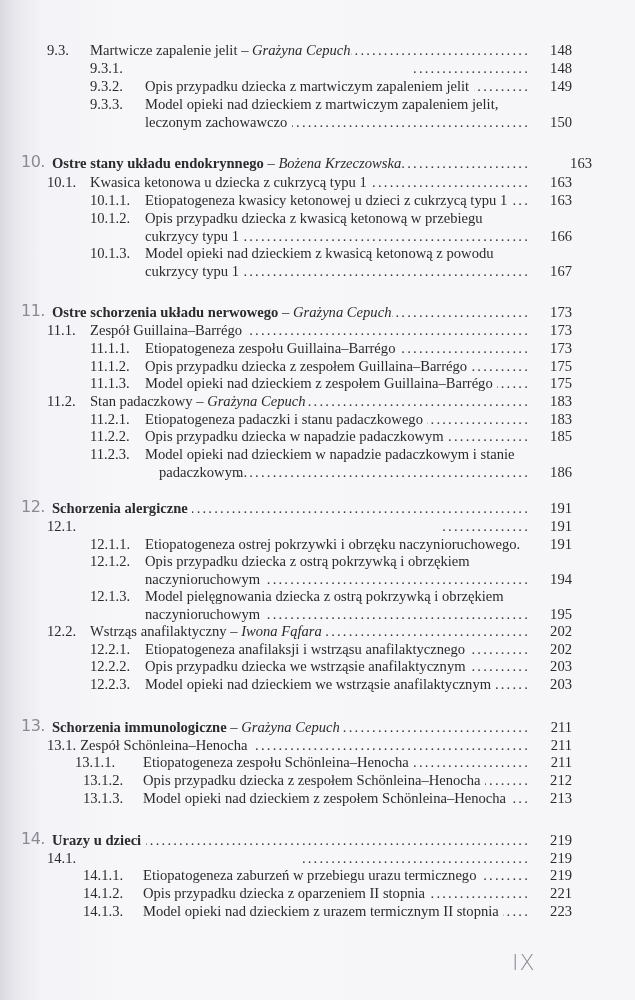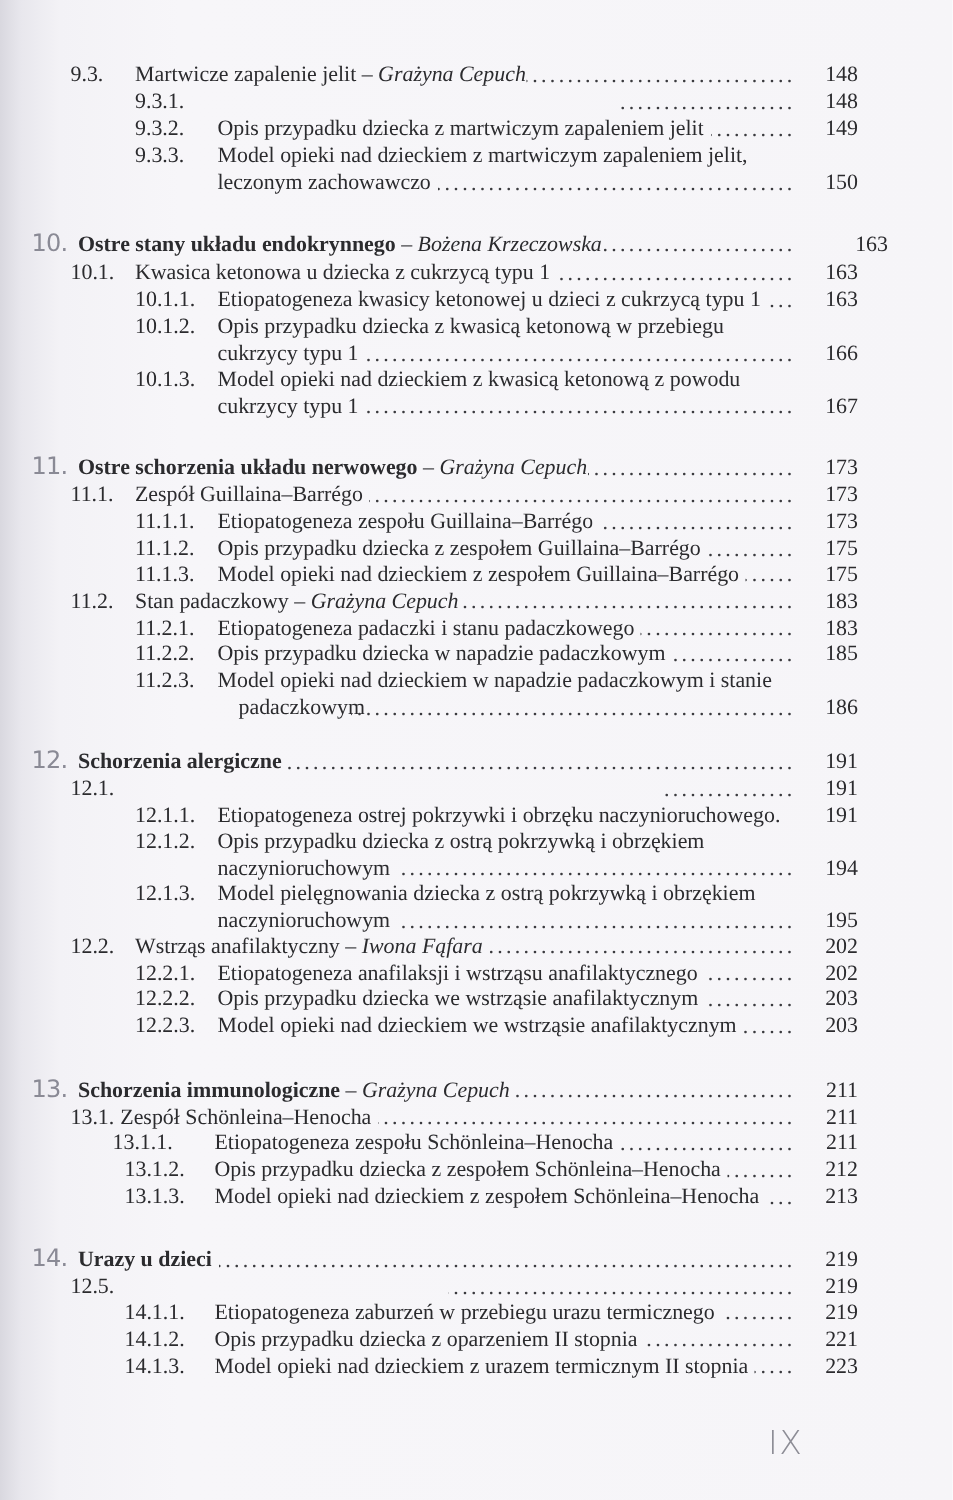--- a/index.html
+++ b/index.html
@@ -243,21 +243,21 @@
       <span class="lead" style="left: 511px; width: 19px; direction: rtl;">................................................................................</span>
       <span class="page">213</span>
     </div>
     <div class="line" style="top: 831px;">
       <span class="chapnum" style="left: 21px;">14.</span>
       <span class="title chaptitle" style="left: 52px;"><span>Urazy u dzieci</span></span>
       <span class="lead" style="left: 146px; width: 384px; direction: rtl;">................................................................................</span>
       <span class="page">219</span>
     </div>
     <div class="line" style="top: 849px;">
-      <span class="num" style="left: 47px;">12.5.</span>
+      <span class="num" style="left: 47px;">14.1.</span>
       <span class="lead" style="left: 299px; width: 231px; direction: rtl;">................................................................................</span>
       <span class="page">219</span>
     </div>
     <div class="line" style="top: 866px;">
       <span class="num" style="left: 83px;">14.1.1.</span>
       <span class="title" style="left: 143px; text-align: center;"><span>Etiopatogeneza zaburzeń w przebiegu urazu termicznego</span></span>
       <span class="lead" style="left: 481px; width: 49px; direction: rtl;">................................................................................</span>
       <span class="page">219</span>
     </div>
     <div class="line" style="top: 884px;">

